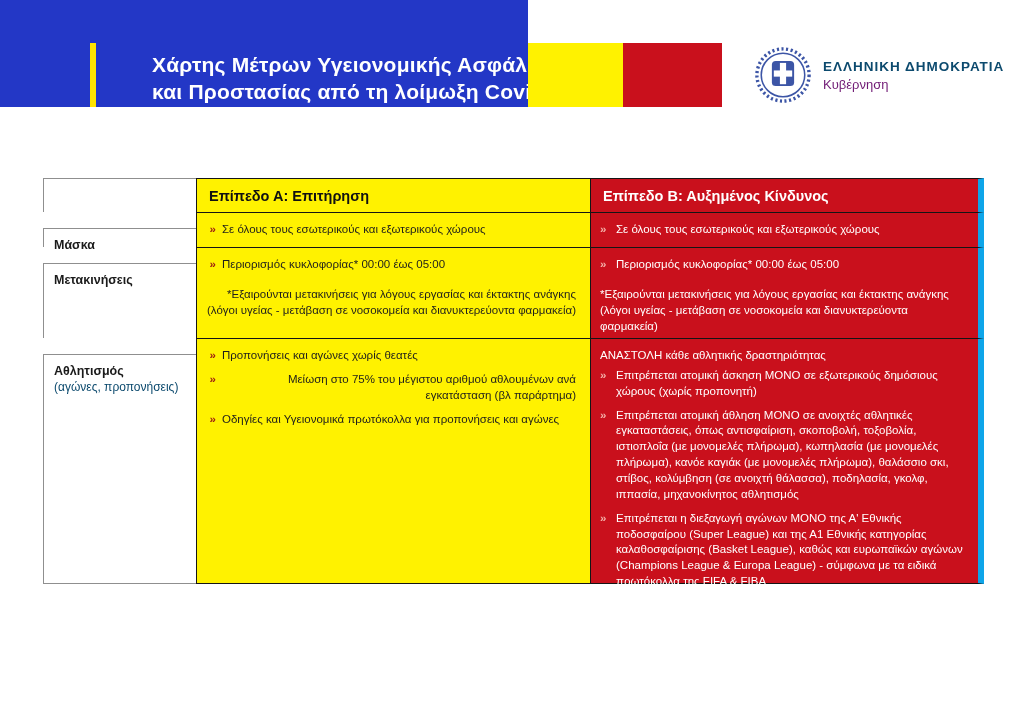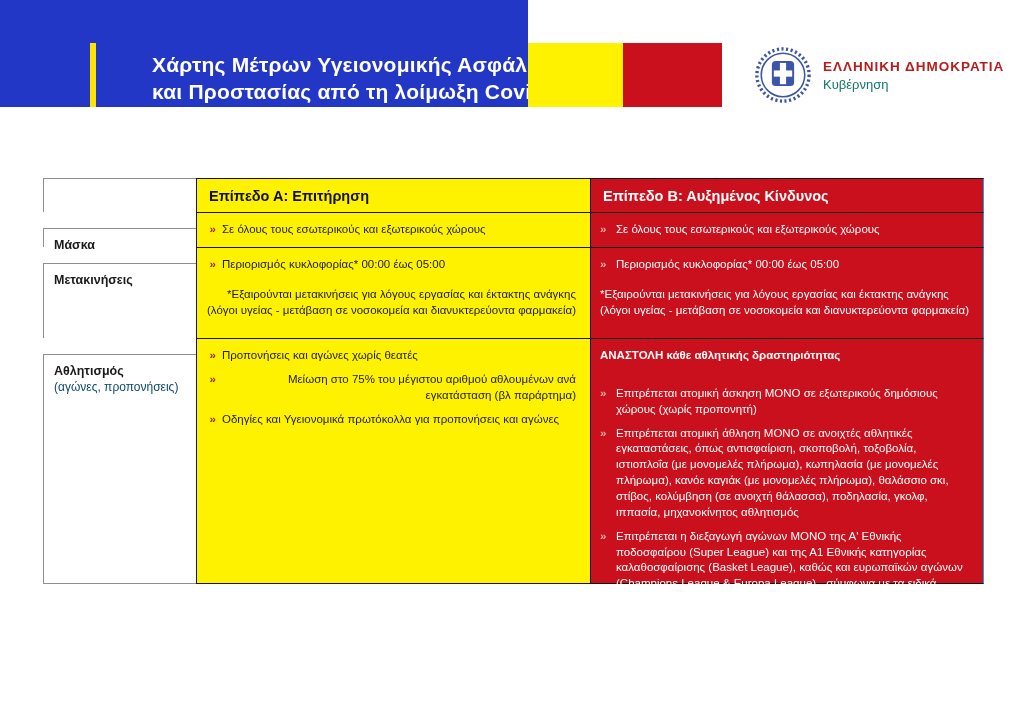--- a/index.html
+++ b/index.html
@@ -33,57 +33,57 @@
   .block-red {
     position: absolute; left: 623px; top: 43px; width: 99px; height: 64px;
     background: #C9101C;
   }
   .gov-logo {
     position: absolute; left: 754px; top: 46px;
     display: flex; align-items: center; gap: 11px;
   }
   .gov-logo svg { display: block; }
   .logo-text .org {
-    color: #b91c1c; font-size: 13.5px; font-weight: bold; letter-spacing: 1px;
+    color: #0c4a6e; font-size: 13.5px; font-weight: bold; letter-spacing: 1px;
     white-space: nowrap;
   }
   .logo-text .sub {
-    color: #0f766e; font-size: 13px; margin-top: 3px;
+    color: #701a75; font-size: 13px; margin-top: 3px;
   }
 
   
   .measures {
     position: absolute; left: 43px; top: 178px;
     width: 941px; height: 406px;
     display: grid;
     grid-template-columns: 153px 394px 394px;
     grid-template-rows: 34px 35px 91px 246px;
   }
   .cell { box-sizing: border-box; border-top: 1px solid #151515; border-left: 1px solid #151515; }
-  .cell.last-col { border-right: 1px solid #0ea5e9; }
+  .cell.last-col { border-right: 6px solid #0ea5e9; }
   .cell.last-row { border-bottom: 1px solid #151515; }
   .cell.label-col { border-color: #8F8F8F; background: #ffffff; }
   .cell.yellow { background: #FFF200; color: #1E1E1C; text-align: right; }
   .cell.red    { background: #C9101C; color: #ffffff; }
 
   .col-head { display: flex; align-items: center; padding: 4px 12px; font-size: 14.5px; font-weight: bold; }
   .col-head.yellow { color: #111111; }
   .col-head.red    { color: #ffffff; }
 
   .row-label { padding: 9px 10px; font-size: 12.5px; color: #1a1a1a; margin-top: 16px; }
   .row-label .lbl { font-weight: bold; }
   .row-label .sub { font-weight: normal; margin-top: 2px; font-size: 12px; color: #0c4a6e; }
 
   .content { padding: 9px 14px 8px 9px; font-size: 11.5px; line-height: 1.38; }
   .bullet { display: flex; gap: 6px; margin-bottom: 8px; }
   .bullet:last-child { margin-bottom: 0; }
   .mk { flex: 0 0 10px; font-weight: 600; }
   .yellow .mk { color: #9C1D13; }
   .red .mk    { color: #F2AFA7; }
-  .intro { margin-bottom: 22px; font-weight: bold; }
+  .intro { margin-bottom: 4px; }
   .note { margin-top: 14px; }
 </style>
 </head>
 <body>
 
 <div class="page">
 
   <div class="banner-blue">
     <div class="accent-bar"></div>
     <div class="banner-title">

